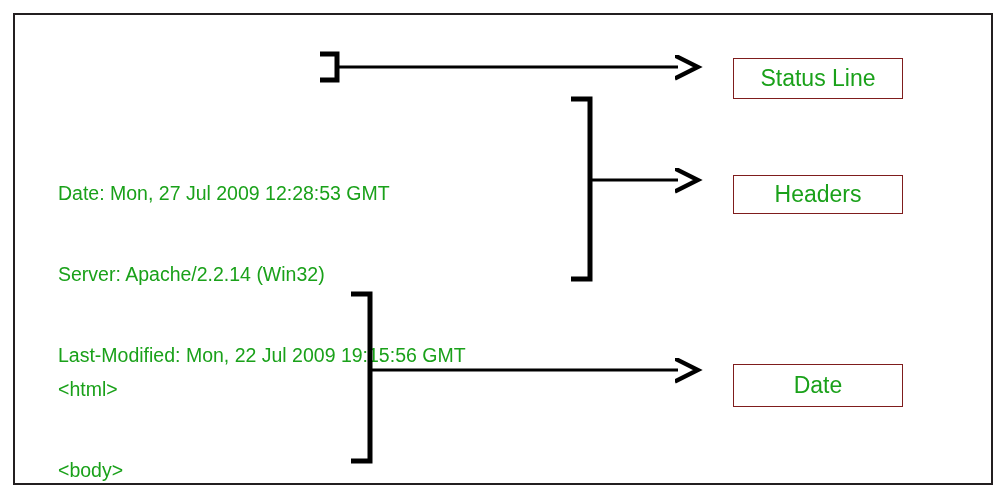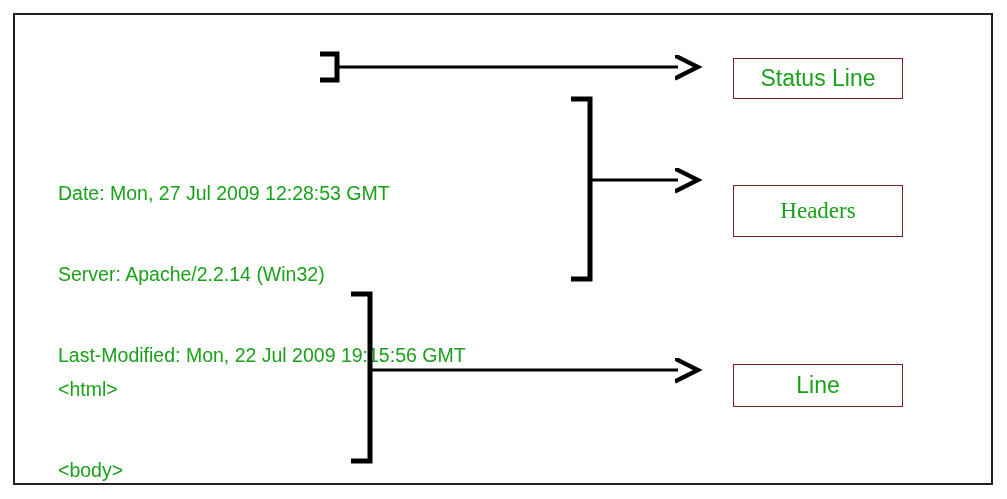--- a/index.html
+++ b/index.html
@@ -50,21 +50,21 @@
     background: #ffffff;
     box-sizing: border-box;
     display: flex;
     align-items: center;
     justify-content: center;
     color: #1aa11a;
     font-size: 23px;
     font-family: "Liberation Sans", sans-serif;
   }
   #box-status { left: 718px; top: 43px;  width: 170px; height: 41px; }
-  #box-headers{ left: 718px; top: 170px; width: 170px; height: 52px; font-family: Liberation Serif, serif; }
+  #box-headers{ left: 718px; top: 160px; width: 170px; height: 39px; }
   #box-body   { left: 718px; top: 349px; width: 170px; height: 43px; }
 
   
   #connectors {
     position: absolute;
     left: 0; top: 0;
     width: 1007px; height: 499px;
     pointer-events: none;
   }
 </style>
@@ -91,21 +91,21 @@
       
     </div>
 
     <div class="label-box" id="box-status">
       <span>Status Line</span>
     </div>
     <div class="label-box" id="box-headers">
       <span>Headers</span>
     </div>
     <div class="label-box" id="box-body">
-      <span>Line</span>
+      <span>Date</span>
     </div>
 
   </div>
 
   <svg id="connectors" viewBox="0 0 1007 499">
     <defs>
       <marker id="arrowhead" markerWidth="9" markerHeight="9" refX="1.0" refY="3.6" orient="auto" markerUnits="strokeWidth">
         <path d="M0,0 L7.2,3.6 L0,7.2" fill="none" stroke="#000000" stroke-width="1.35" stroke-linecap="butt" stroke-linejoin="miter"></path>
       </marker>
     </defs>

